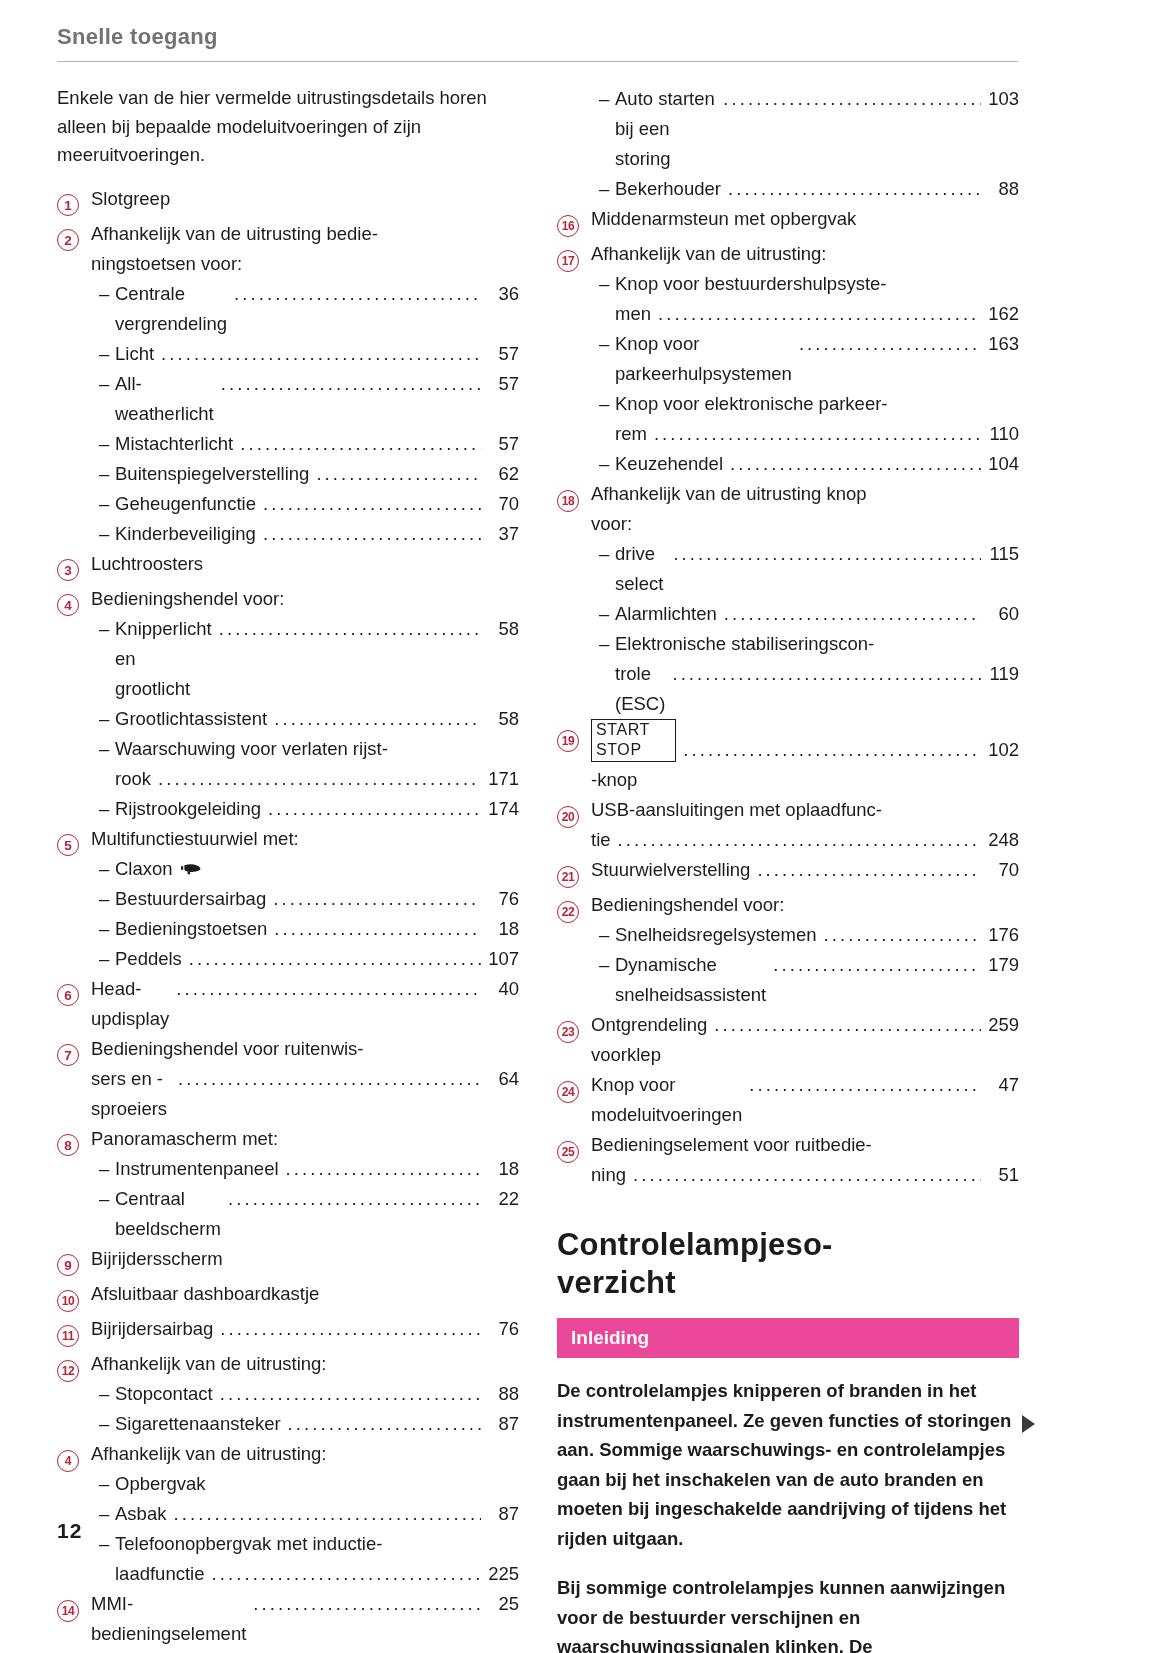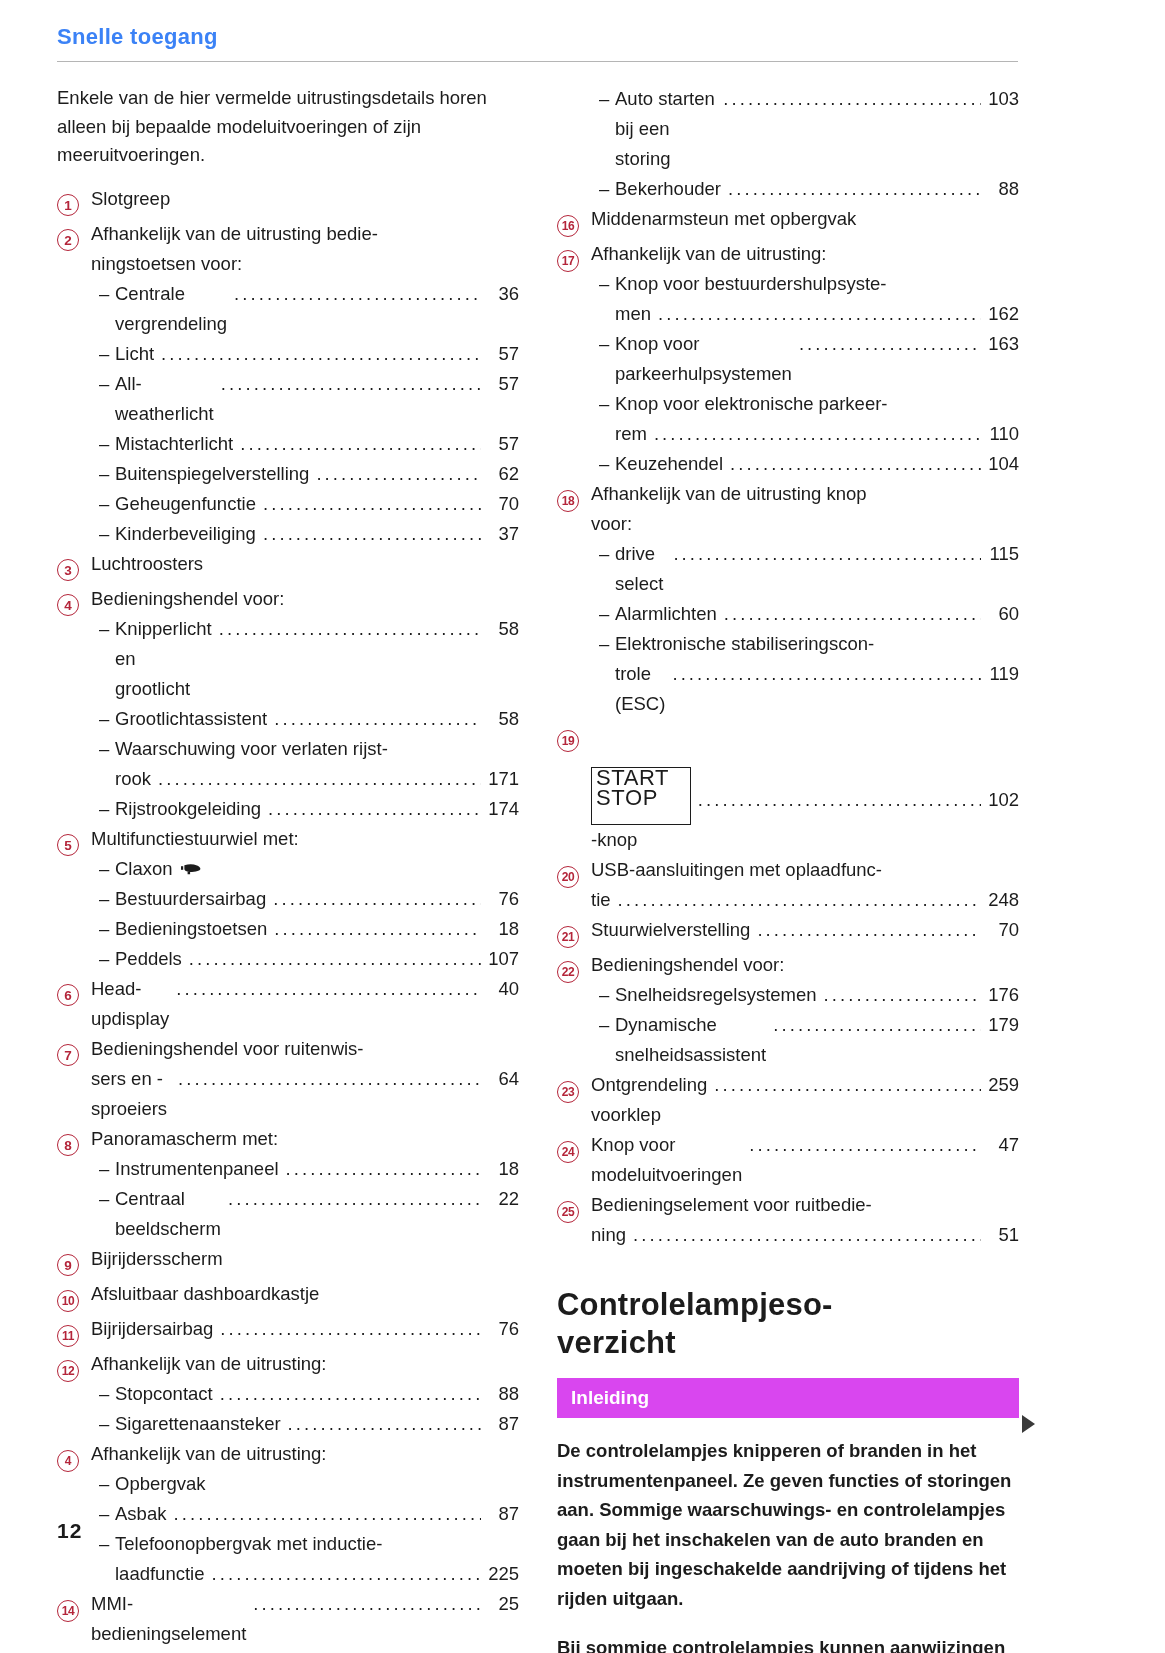--- a/index.html
+++ b/index.html
@@ -26,21 +26,21 @@
   .header {
     position: absolute;
     left: 57px;
     top: 25px;
     width: 961px;
   }
   .header-title {
     font-size: 22px;
     font-weight: bold;
     letter-spacing: 0.3px;
-    color: #3b82f6;
+    color: #737373;
     margin: 0 0 12px 0;
     line-height: 1.1;
   }
   .header-rule {
     height: 1px;
     background: #b5b5b5;
     width: 961px;
   }
   
   .columns {
@@ -163,39 +163,38 @@
   .horn-icon {
     display: inline-block;
     vertical-align: -2px;
     margin-left: 7px;
   }
 
   
   .keycap {
     display: inline-block;
     border: 1.5px solid #1c1c1c;
-    padding: 0px 4px 16px 4px;
-    font-size: 22px;
+    padding: 0px 4px 1px 4px;
+    font-size: 16px;
     line-height: 20px;
     letter-spacing: 0.6px;
     vertical-align: 1px;
-    margin-top: 48px;
   }
 
   
   .section-title {
     font-size: 31px;
     font-weight: bold;
     line-height: 38px;
     letter-spacing: 0.2px;
     margin: 36px 0 16px 0;
     color: #1c1c1c;
   }
   .band {
-    background: #d946ef;
+    background: #ec4899;
     color: #ffffff;
     font-size: 19px;
     font-weight: bold;
     line-height: 1;
     padding: 10px 0 11px 14px;
     width: 462px;
     box-sizing: border-box;
     margin-bottom: 18px;
   }
   .para {

